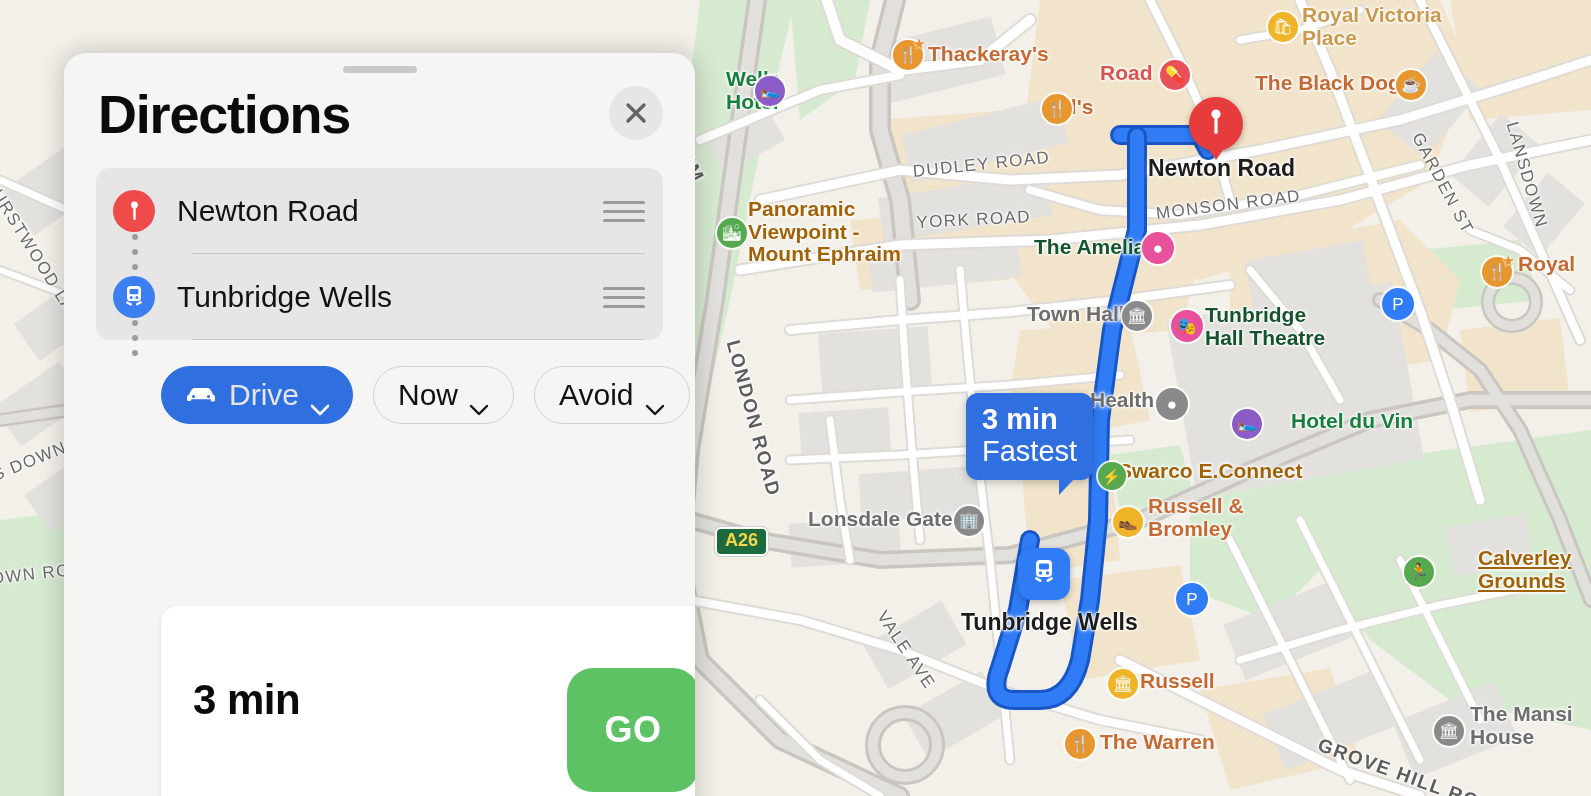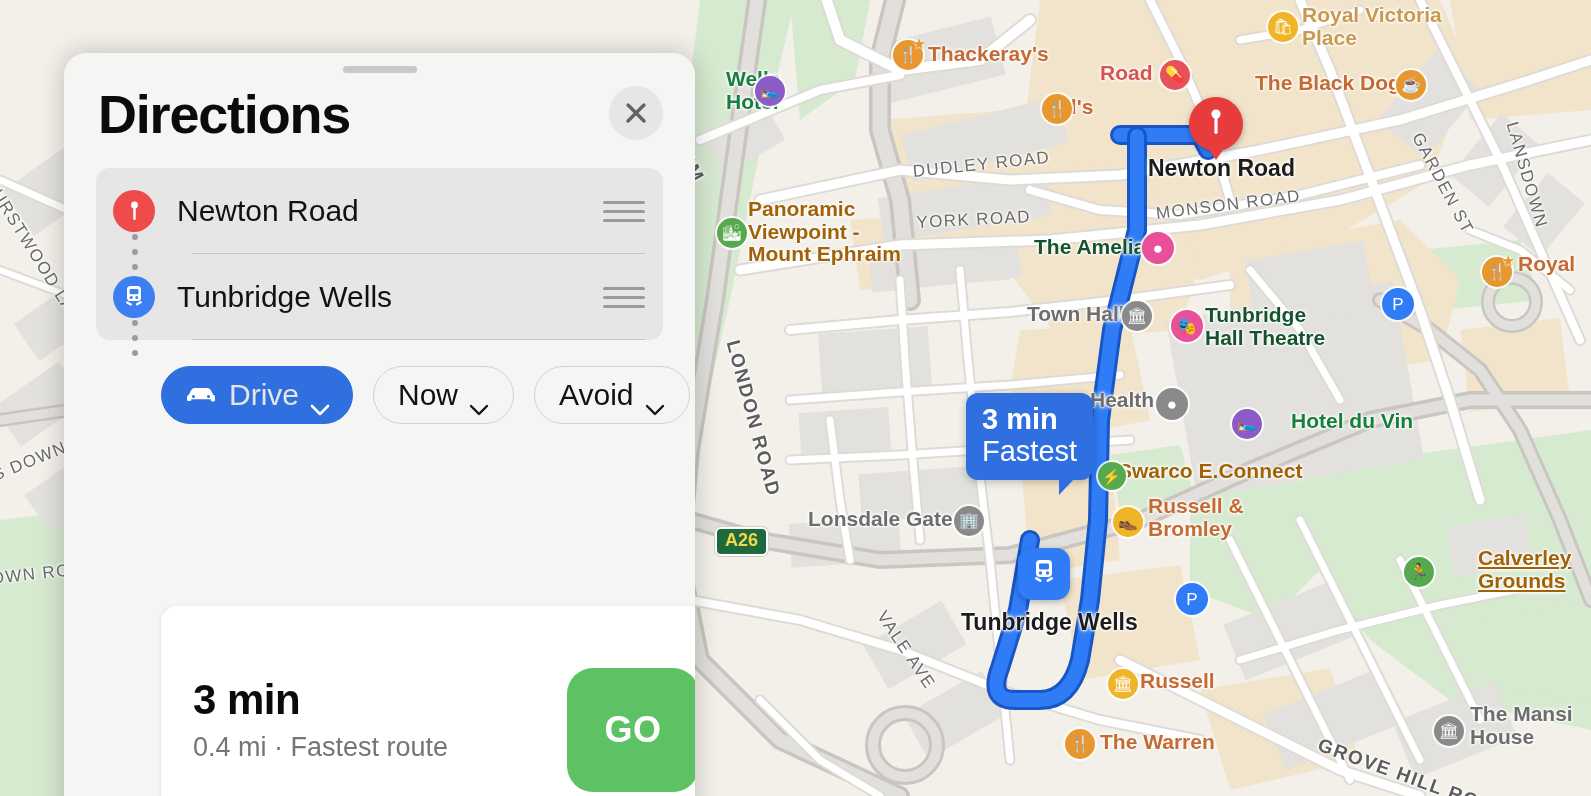--- a/index.html
+++ b/index.html
@@ -552,18 +552,17 @@
         <span class="chev">
           <svg width="20" height="12" viewBox="0 0 20 12">
               <path d="M2 2 L10 10 L18 2" fill="none" stroke="#111" stroke-width="2.4" stroke-linecap="round" stroke-linejoin="round"></path>
             </svg>
         </span>
       </button>
     </div>
 
     <div id="route-card">
       <div id="eta">3 min</div>
-      <div id="summary">0.4 mi · Fastest route</div>
 
       <button id="go-btn">GO</button>
     </div>
   </div>
 </div>
 
 </body></html>

